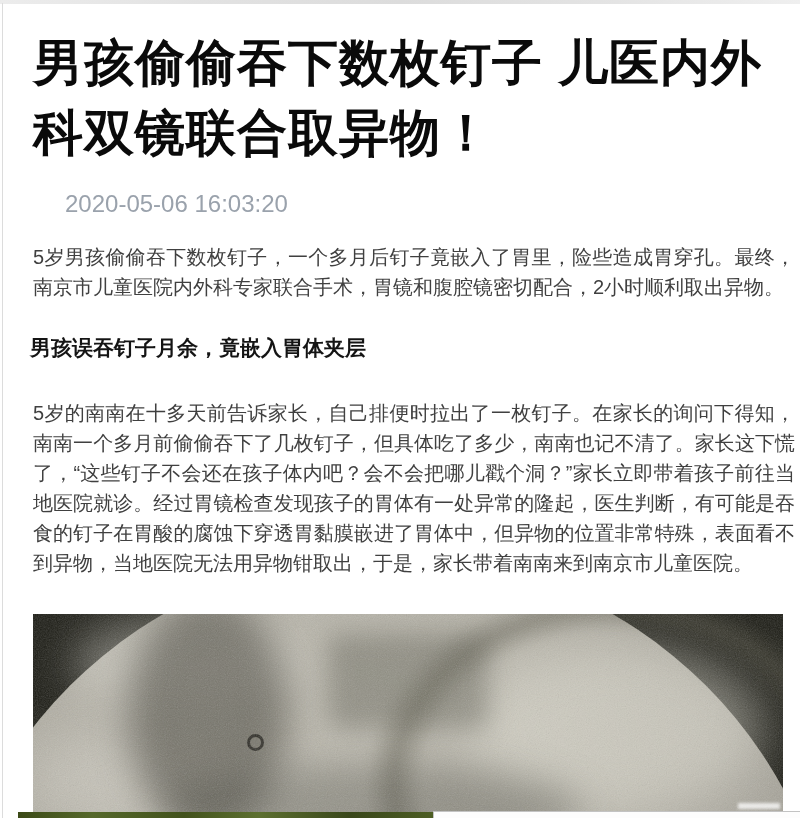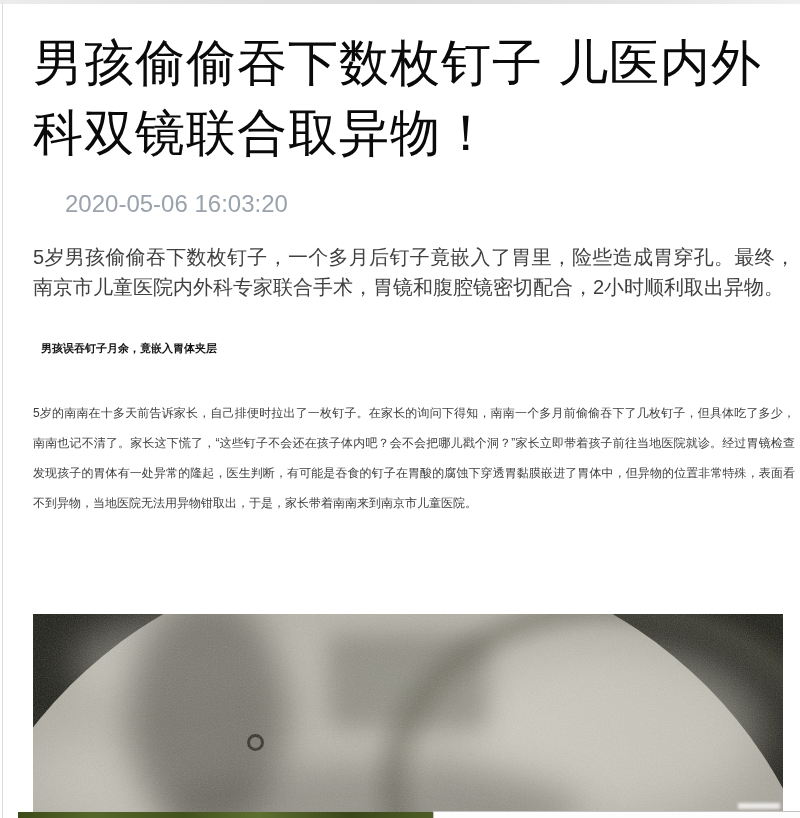--- a/index.html
+++ b/index.html
@@ -14,45 +14,45 @@
     position:absolute;left:0;top:0;width:800px;height:4px;
     background:linear-gradient(90deg,#ececec 0%,#e2e2e2 25%,#dcdcdc 50%,#e3e3e3 75%,#efefef 100%);
   }
   .left-edge{
     position:absolute;left:2px;top:3px;width:1px;height:815px;
     background:#dcdcdc;
   }
   .article-title{
     position:absolute;left:33px;top:28px;width:742px;
     margin:0;
-    font-size:50px;line-height:70px;font-weight:400;
+    font-size:50px;line-height:70px;font-weight:700;
     color:#0a0a0a;
     letter-spacing:1px;
   }
   .timestamp{
     position:absolute;left:65px;top:188px;width:600px;
     font-size:24px;line-height:32px;font-weight:400;
     color:#9aa2ac;
   }
   .lead-paragraph{
     position:absolute;left:33px;top:242px;width:762px;
     font-size:20px;line-height:30px;
     color:#404040;
     text-align:justify;
     margin:0;
   }
   .subheading{
-    position:absolute;left:41px;top:337px;width:740px;
-    font-size:11px;line-height:22px;font-weight:700;
+    position:absolute;left:30px;top:337px;width:740px;
+    font-size:21px;line-height:22px;font-weight:700;
     color:#141414;
     margin:0;
   }
   .body-paragraph{
     position:absolute;left:33px;top:398px;width:762px;
-    font-size:12px;line-height:30px;
+    font-size:20px;line-height:30px;
     color:#404040;
     text-align:justify;
     margin:0;
   }
   
   .photo{
     position:absolute;left:33px;top:614px;width:750px;height:198px;
     background:#1b1b14;
     overflow:hidden;
   }

